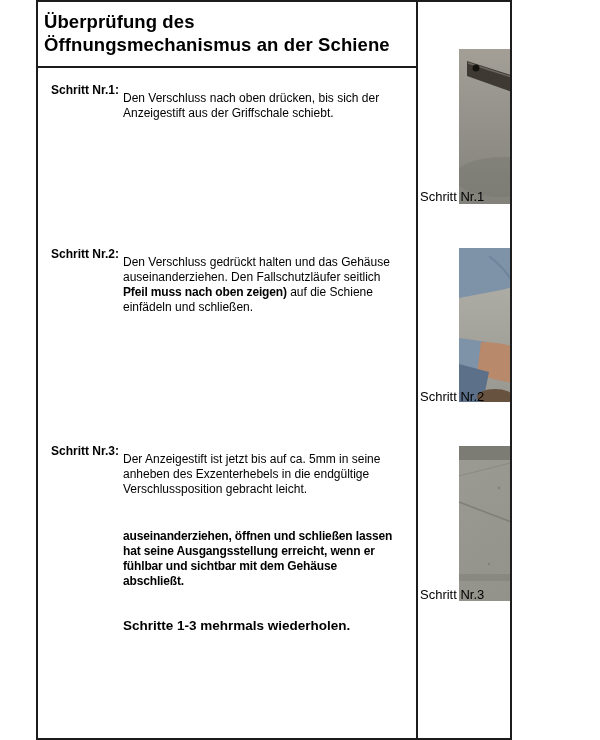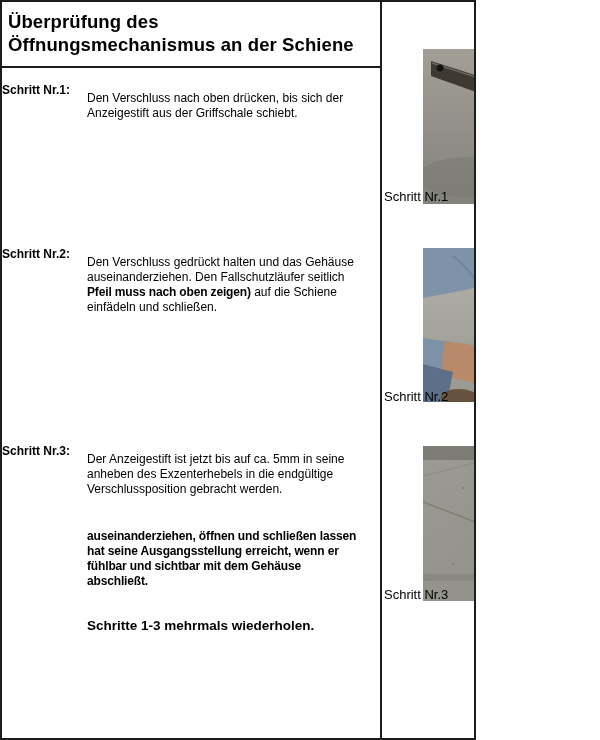--- a/index.html
+++ b/index.html
@@ -5,38 +5,39 @@
   html,body{margin:0;padding:0;background:#fff;}
   .page{
     position:relative;
     width:476px;height:740px;
     box-sizing:border-box;
     background:#ffffff;
     border:2px solid #1c1c1c;
     font-family:"Liberation Sans", sans-serif;
     color:#000;
     overflow:hidden;
+    margin-left:36px;
   }
   .divider{
     position:absolute;left:378px;top:0;bottom:0;width:2px;
     background:#1c1c1c;z-index:6;
   }
   .title{
     position:absolute;left:6px;top:8px;width:370px;
     font-size:18.5px;font-weight:bold;line-height:23px;
     letter-spacing:0.1px;z-index:2;
   }
   .title .line{white-space:nowrap;}
   .title-rule{
     position:absolute;left:0;top:64px;width:378px;height:2px;
     background:#1c1c1c;z-index:2;
   }
   .step{position:absolute;left:0;width:378px;z-index:2;}
   .step-label{
-    position:absolute;left:0;top:0;
+    position:absolute;left:13px;top:0;
     font-size:12px;font-weight:bold;white-space:nowrap;
   }
   .step-desc{
     position:absolute;left:85px;top:8px;width:292px;
     font-size:12px;line-height:15px;
   }
   .step-desc .line{white-space:nowrap;}
   .b{font-weight:bold;letter-spacing:-0.15px;}
   .note{
     position:absolute;left:85px;top:527px;width:292px;
@@ -92,21 +93,21 @@
         <div class="line"><span class="b">Pfeil muss nach oben zeigen)</span><span> auf die Schiene</span></div>
         <div class="line"><span>einfädeln und schließen.</span></div>
       </div>
   </section>
 
   <section class="step" style="top:442px">
     <span class="step-label">Schritt Nr.3:</span>
     <div class="step-desc">
         <div class="line"><span>Der Anzeigestift ist jetzt bis auf ca. 5mm in seine</span></div>
         <div class="line"><span>anheben des Exzenterhebels in die endgültige</span></div>
-        <div class="line"><span>Verschlussposition gebracht werden.</span></div>
+        <div class="line"><span>Verschlussposition gebracht leicht.</span></div>
       </div>
   </section>
 
   <div class="note">
       <div class="line">auseinanderziehen, öffnen und schließen lassen</div>
       <div class="line">hat seine Ausgangsstellung erreicht, wenn er</div>
       <div class="line">fühlbar und sichtbar mit dem Gehäuse</div>
       <div class="line">abschließt.</div>
     </div>
   <div class="repeat">Schritte 1-3 mehrmals wiederholen.</div>

